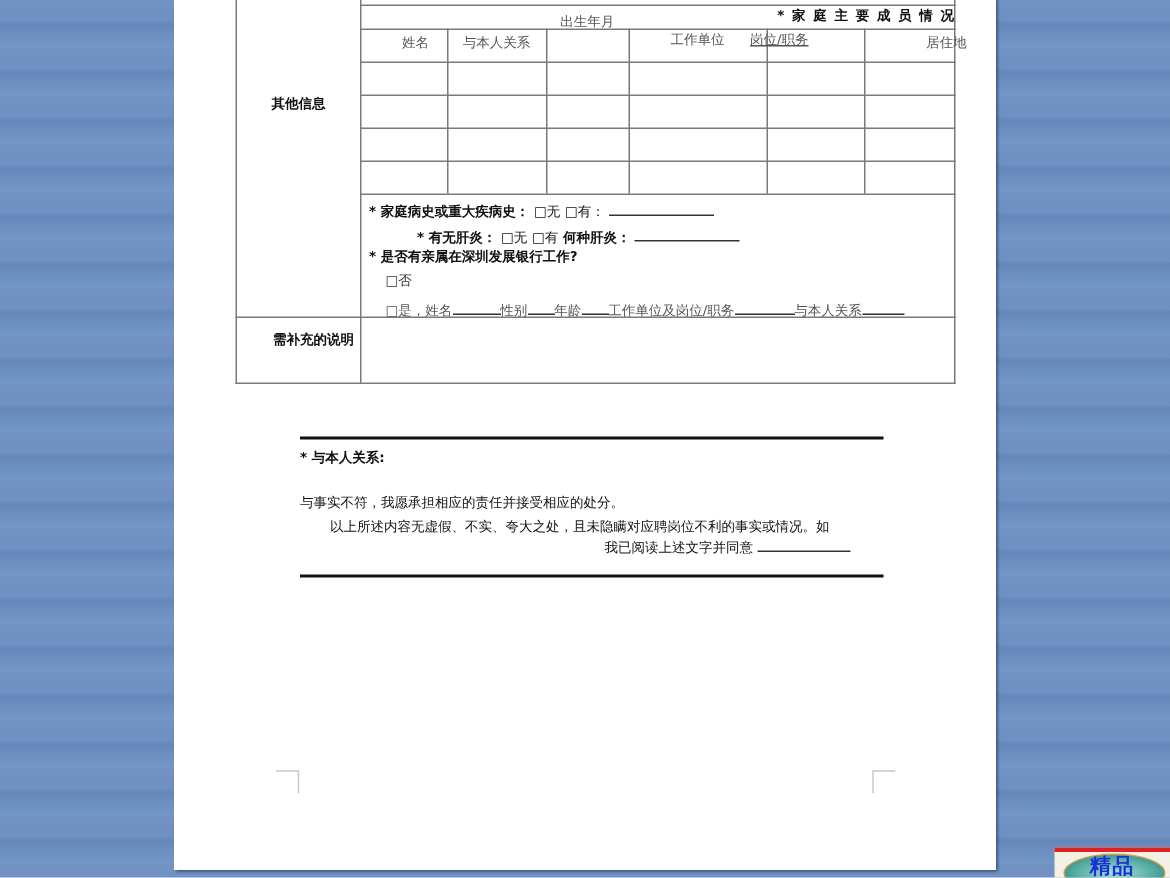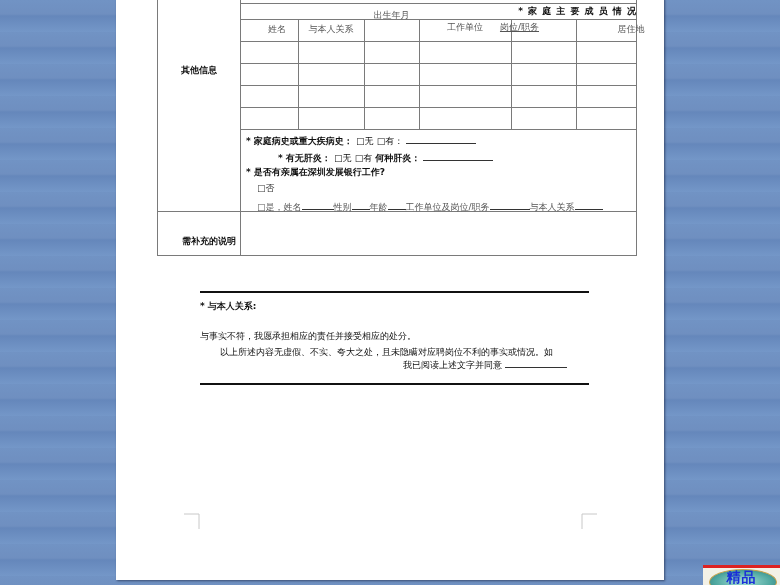--- a/index.html
+++ b/index.html
@@ -79,21 +79,21 @@
     <span style="font-weight:normal;">□有</span>
     <span>何种肝炎：</span>
     <span class="blank" style="width:70px;"></span>
   </div>
   <div class="txt bold" style="left:130px;top:169px;">* 是否有亲属在深圳发展银行工作?</div>
   <div class="txt" style="left:141px;top:185px;">□否</div>
   <div class="txt" style="left:141px;top:202px;color:#555;">
     <span>□是，姓名</span><span class="blank" style="width:32px;"></span><span>性别</span><span class="blank" style="width:18px;"></span><span>年龄</span><span class="blank" style="width:18px;"></span><span>工作单位及岗位/职务</span><span class="blank" style="width:40px;"></span><span>与本人关系</span><span class="blank" style="width:28px;"></span>
   </div>
 
-  <div class="txt bold" style="left:41px;width:104px;top:238px;text-align:center;">需补充的说明</div>
+  <div class="txt bold" style="left:41px;width:104px;top:224px;text-align:center;">需补充的说明</div>
   <div class="txt" style="left:128px;top:218px;width:388px;height:36px;"></div>
 
   <div class="rule" style="left:84px;top:293px;width:389px;"></div>
   <div class="txt bold" style="left:84px;top:303px;">* 与本人关系:</div>
   <div class="txt" style="left:104px;top:319px;color:#111;margin-top:30px;">以上所述内容无虚假、不实、夸大之处，且未隐瞒对应聘岗位不利的事实或情况。如</div>
   <div class="txt" style="left:287px;top:360px;color:#111;">
     <span>我已阅读上述文字并同意</span>
     <span class="blank" style="width:62px;"></span>
   </div>
   <div class="txt" style="left:84px;top:333px;color:#111;">与事实不符，我愿承担相应的责任并接受相应的处分。</div>

